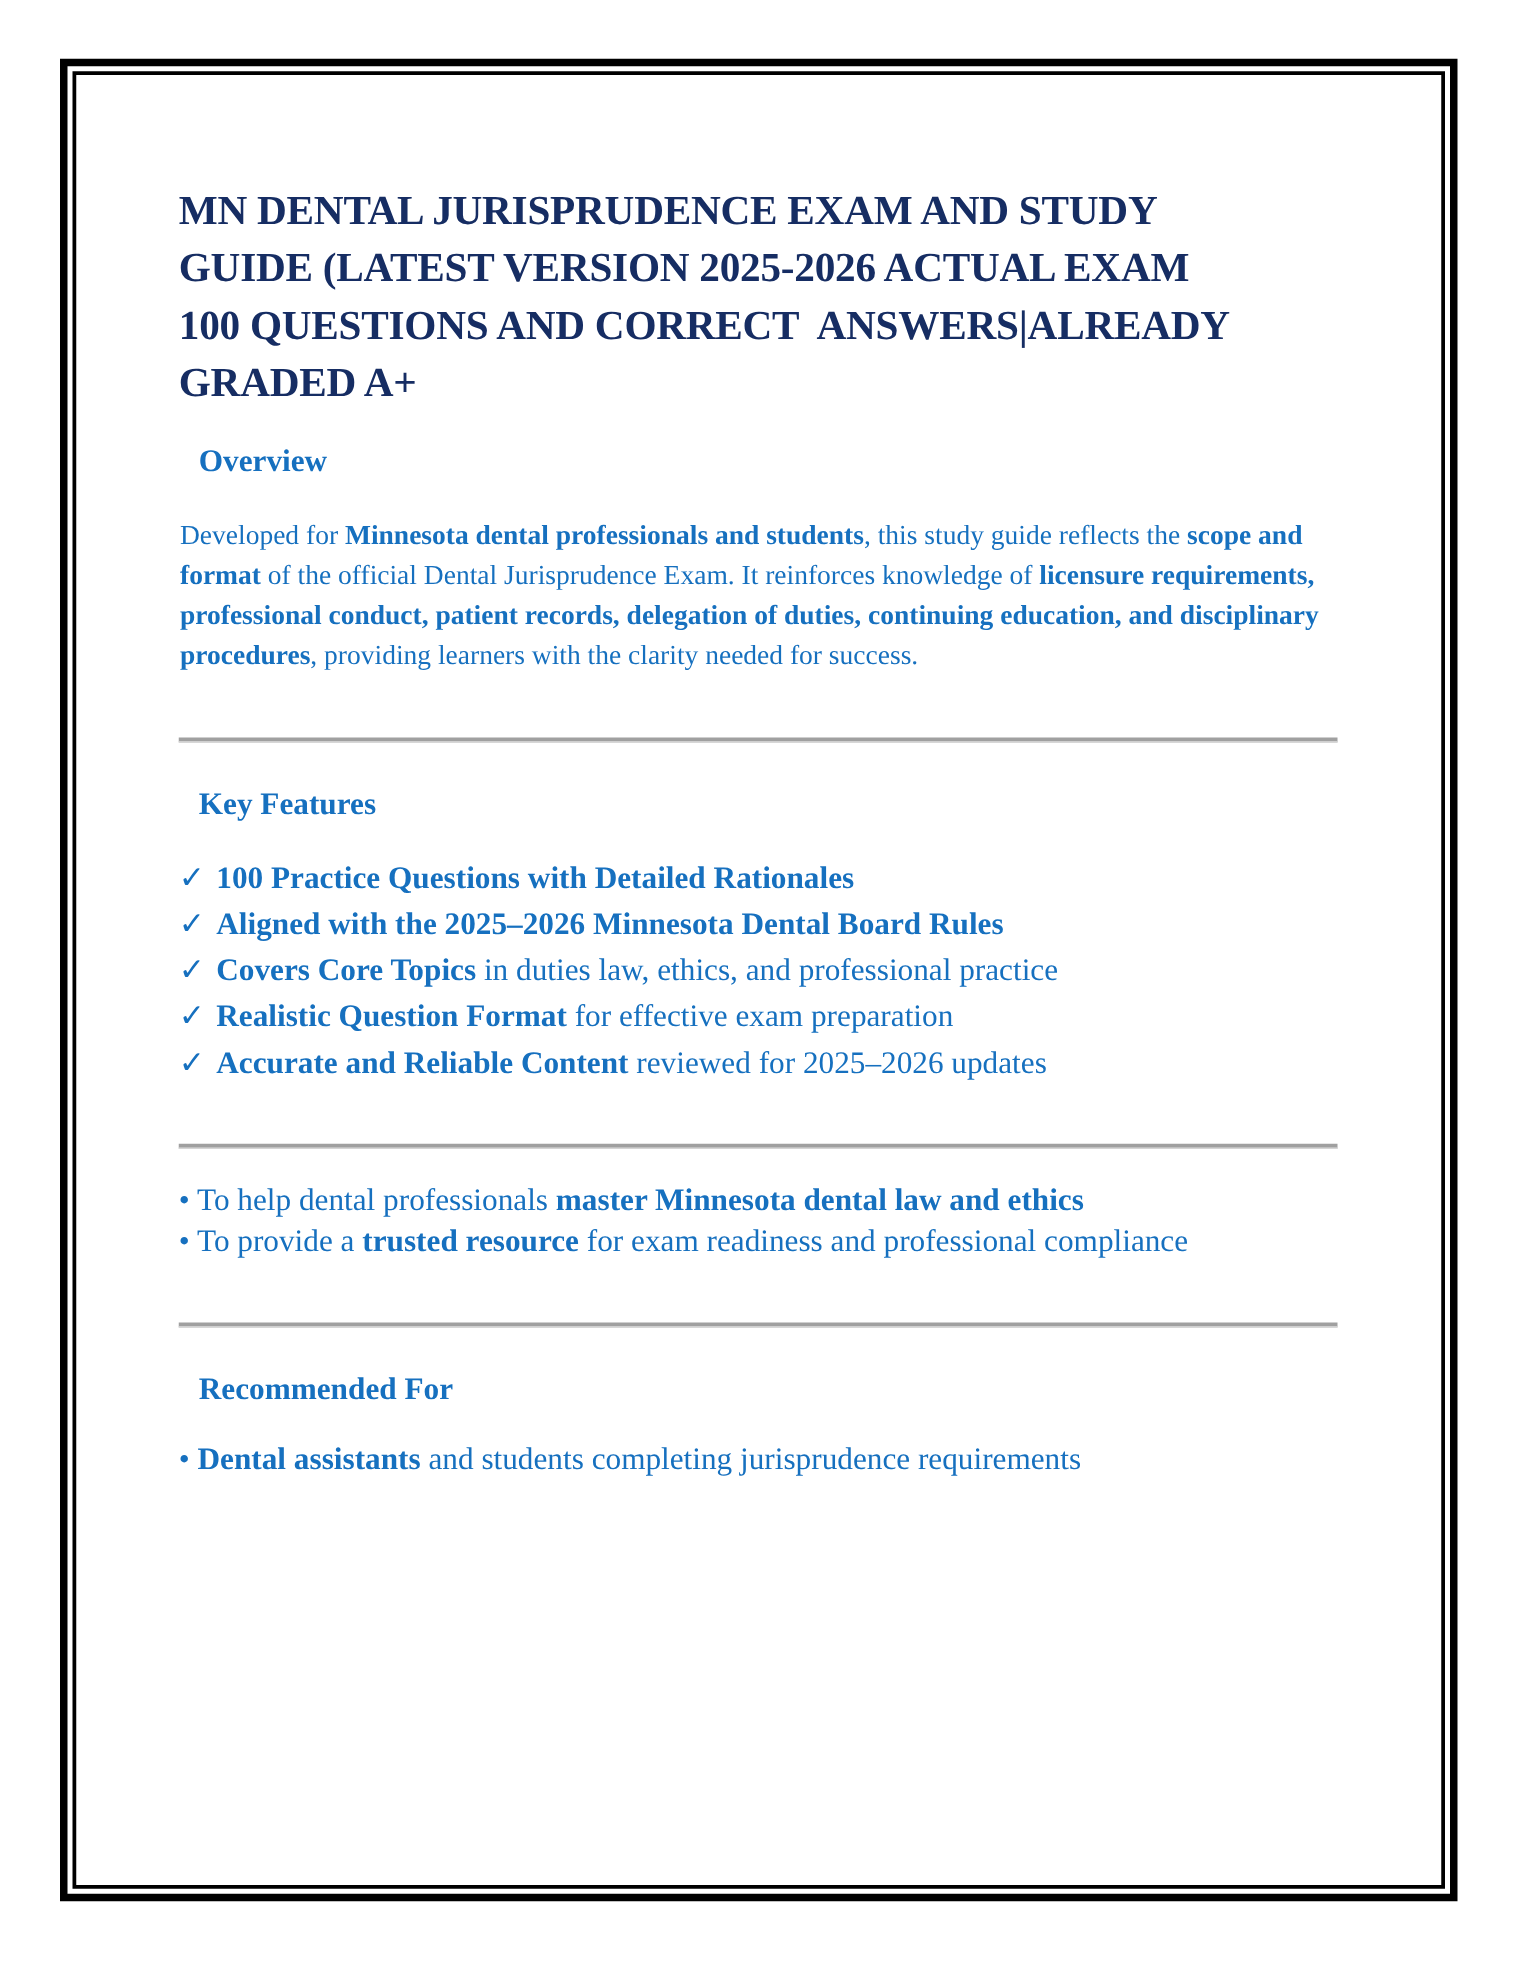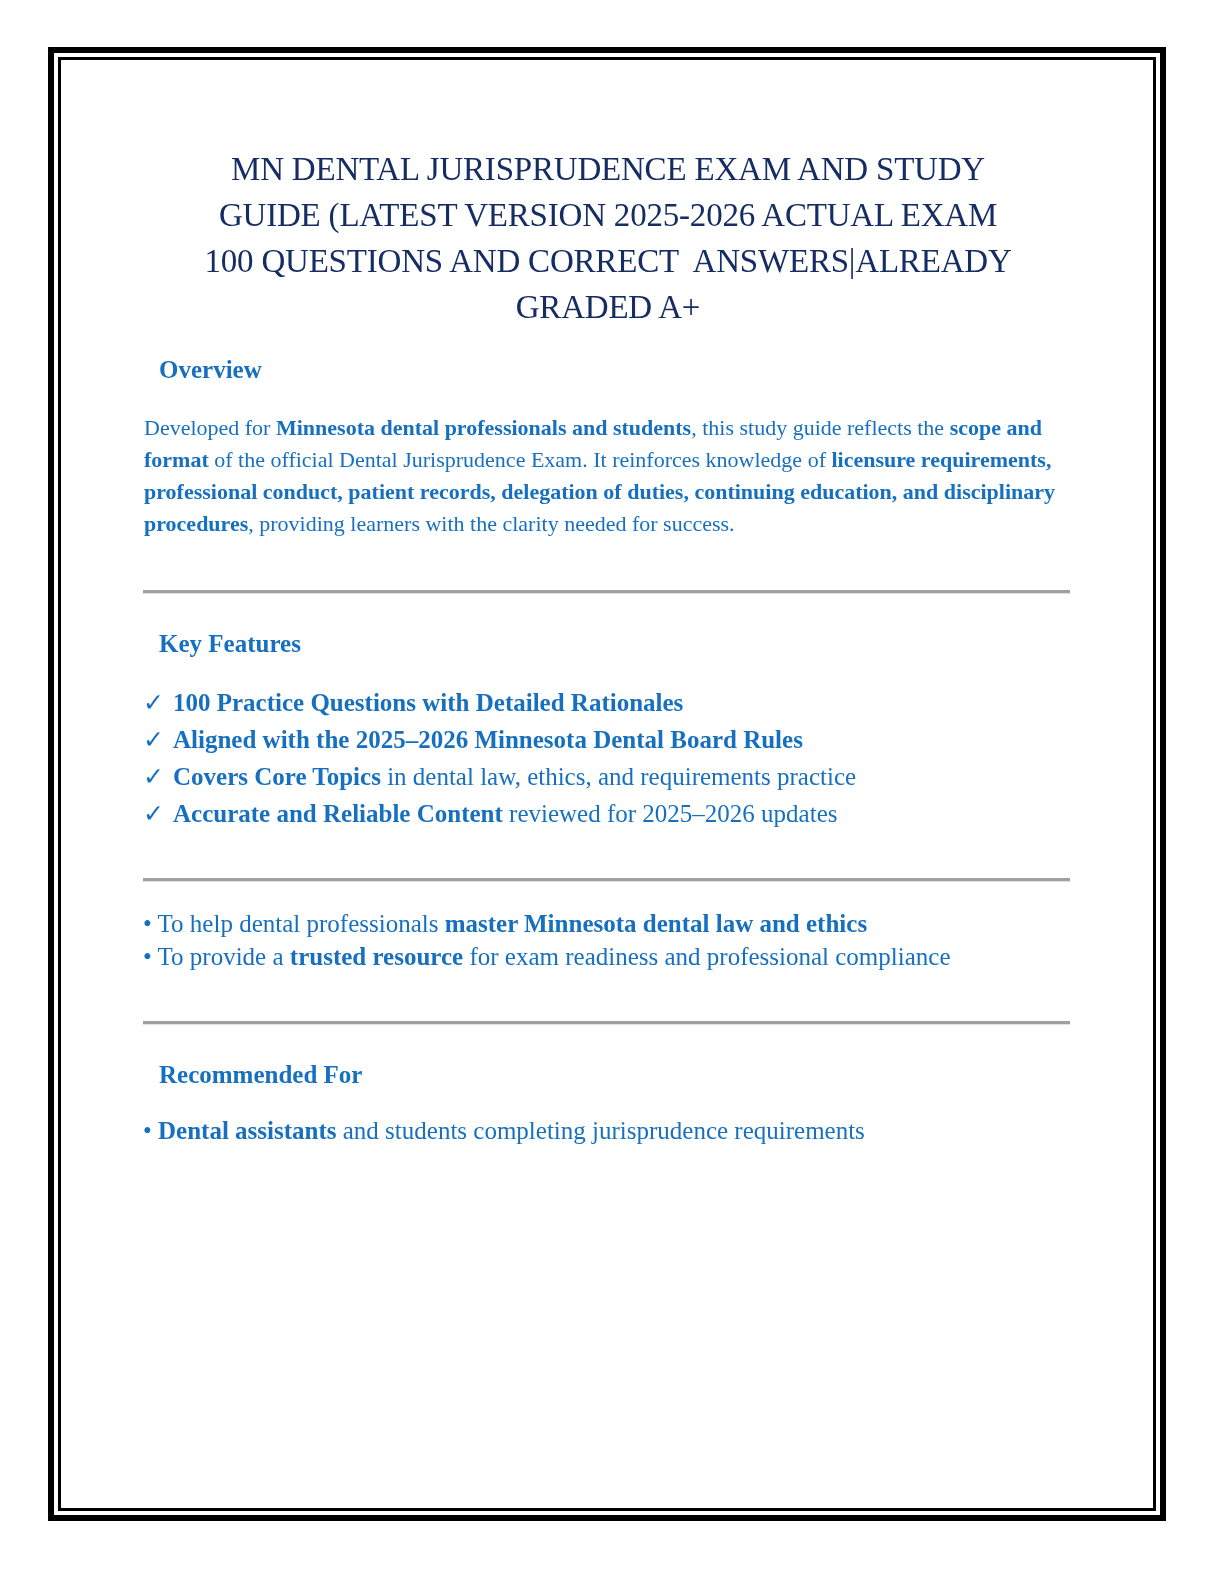--- a/index.html
+++ b/index.html
@@ -12,24 +12,23 @@
       position: absolute; left: 4px; top: 4px; right: 4px; bottom: 4px;
       border: 3px solid #000;
     }
     .content {
       position: absolute; left: 143px; top: 146px; width: 930px;
       font-family: "Liberation Serif", serif;
       color: #1670bf;
     }
     .title {
       font-family: "Liberation Serif", serif;
-      font-weight: normal; color: #162d63;
+      font-weight: bold; color: #162d63;
       font-size: 33px; line-height: 46px; margin: 0;
       letter-spacing: -0.2px;
-      text-align: center;
     }
     .section-heading {
       font-weight: bold; font-size: 25px; color: #1670bf; margin: 16px;
     }
     .para { font-size: 22px; line-height: 32px; margin: 1px; font-family: Liberation Serif, serif; }
     .b { font-weight: bold; }
     .divider { height: 3px; background: #a0a0a0; border-bottom: 1px solid #e0e0e0; width: 927px; }
     .list { margin: 0; padding: 0; list-style: none; }
     .list li { font-size: 25px; line-height: 37px; }
     .bullets li { line-height: 32.5px; }
@@ -54,21 +53,22 @@
   <p class="para" style="margin-top:28px;">
     <span>Developed for </span><span class="b">Minnesota dental professionals and students</span><span>, this study guide reflects the </span><span class="b">scope and format</span><span> of the official Dental Jurisprudence Exam. It reinforces knowledge of </span><span class="b">licensure requirements, professional conduct, patient records, delegation of duties, continuing education, and disciplinary procedures</span><span>, providing learners with the clarity needed for success.</span>
   </p>
 
   <div class="divider" style="margin-top:50px;"></div>
 
   <h2 class="section-heading" style="margin-top:36px;">Key Features</h2>
   <ul class="list" style="margin-top:26px;">
     <li><span class="check">✓</span><span class="b">100 Practice Questions with Detailed Rationales</span><span></span></li>
     <li><span class="check">✓</span><span class="b">Aligned with the 2025–2026 Minnesota Dental Board Rules</span><span></span></li>
-    <li><span class="check">✓</span><span class="b">Covers Core Topics</span><span> in dental law, ethics, and requirements practice</span></li>
+    <li><span class="check">✓</span><span class="b">Covers Core Topics</span><span> in duties law, ethics, and professional practice</span></li>
+    <li><span class="check">✓</span><span class="b">Realistic Question Format</span><span> for effective exam preparation</span></li>
     <li><span class="check">✓</span><span class="b">Accurate and Reliable Content</span><span> reviewed for 2025–2026 updates</span></li>
   </ul>
 
   <div class="divider" style="margin-top:46px;"></div>
 
   <ul class="list bullets" style="margin-top:26px;">
     <li><span>•</span> <span>To help dental professionals </span><span class="b">master Minnesota dental law and ethics</span><span></span></li>
     <li><span>•</span> <span>To provide a </span><span class="b">trusted resource</span><span> for exam readiness and professional compliance</span></li>
   </ul>
 

